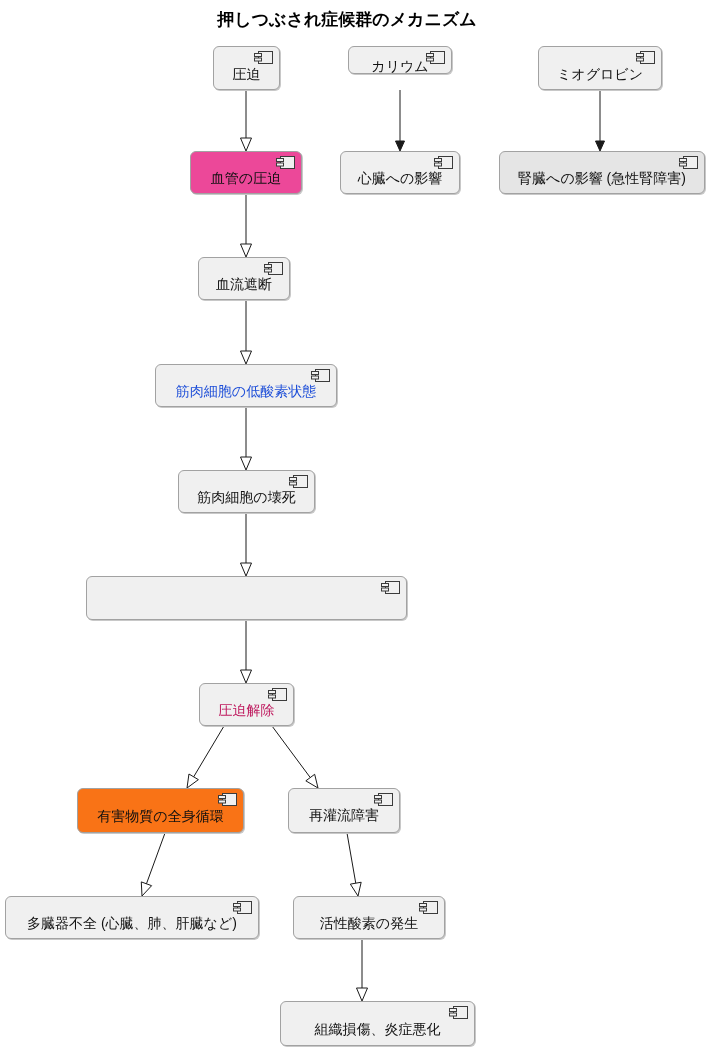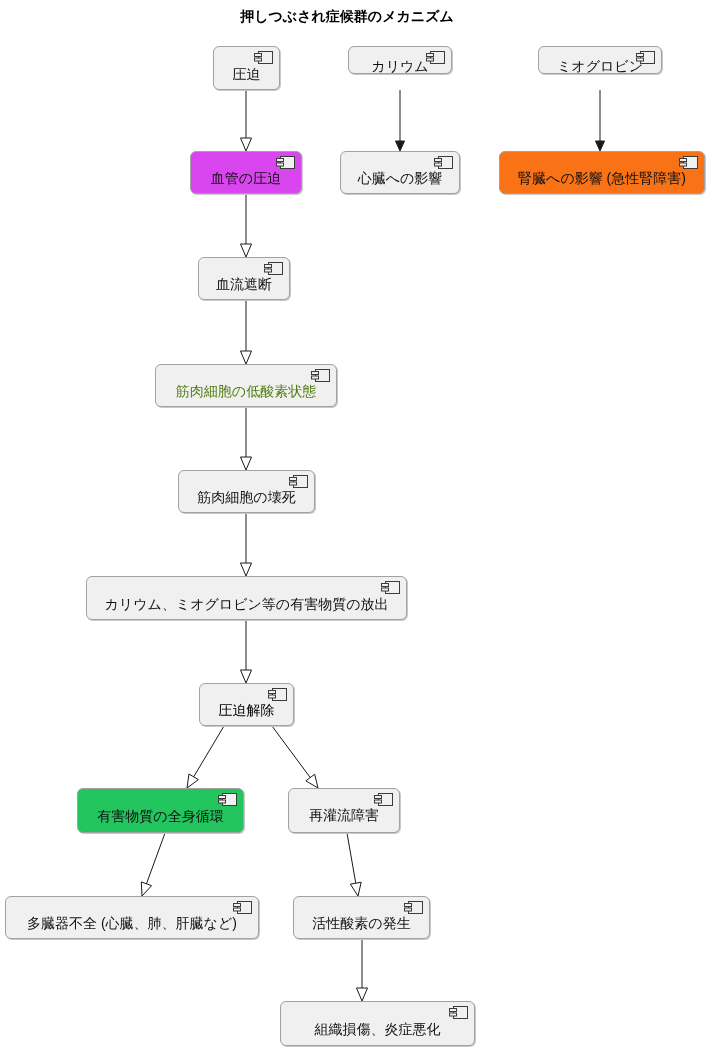--- a/index.html
+++ b/index.html
@@ -14,21 +14,21 @@
     height: 1052px;
     background: #ffffff;
     overflow: hidden;
   }
   #diagram-title {
     position: absolute;
     left: 0;
     top: 8px;
     width: 694px;
     text-align: center;
-    font-size: 14px;
+    font-size: 17px;
     font-weight: bold;
     color: #000000;
   }
   #edges-layer {
     position: absolute;
     left: 0;
     top: 0;
   }
   .node {
     position: absolute;
@@ -97,45 +97,45 @@
         <span class="node-label" style="color: rgb(17, 17, 17);">圧迫</span>
       </div>
       <div class="node" style="left: 348px; top: 46px; width: 104px; height: 28px; background: rgb(240, 240, 240); border-color: rgb(162, 162, 162);">
         <svg class="component-icon" width="19" height="13" viewBox="0 0 19 13">
           <rect x="4.5" y="0.5" width="14" height="12" fill="#f0f0f0" stroke="#3b3b3b" stroke-width="1"></rect>
           <rect x="0.5" y="2.5" width="7" height="3" fill="#f0f0f0" stroke="#3b3b3b" stroke-width="1"></rect>
           <rect x="0.5" y="7.0" width="7" height="3" fill="#f0f0f0" stroke="#3b3b3b" stroke-width="1"></rect>
         </svg>
         <span class="node-label" style="color: rgb(17, 17, 17);">カリウム</span>
       </div>
-      <div class="node" style="left: 538px; top: 46px; width: 124px; height: 28px; background: rgb(240, 240, 240); border-color: rgb(162, 162, 162);">
+      <div class="node" style="left: 538px; top: 46px; width: 124px; height: 44px; background: rgb(240, 240, 240); border-color: rgb(162, 162, 162);">
         <svg class="component-icon" width="19" height="13" viewBox="0 0 19 13">
           <rect x="4.5" y="0.5" width="14" height="12" fill="#f0f0f0" stroke="#3b3b3b" stroke-width="1"></rect>
           <rect x="0.5" y="2.5" width="7" height="3" fill="#f0f0f0" stroke="#3b3b3b" stroke-width="1"></rect>
           <rect x="0.5" y="7.0" width="7" height="3" fill="#f0f0f0" stroke="#3b3b3b" stroke-width="1"></rect>
         </svg>
         <span class="node-label" style="color: rgb(17, 17, 17);">ミオグロビン</span>
       </div>
-      <div class="node" style="left: 190px; top: 151px; width: 112px; height: 43px; background: #d946ef; border-color: rgb(162, 162, 162);">
+      <div class="node" style="left: 190px; top: 151px; width: 112px; height: 43px; background: #ec4899; border-color: rgb(162, 162, 162);">
         <svg class="component-icon" width="19" height="13" viewBox="0 0 19 13">
           <rect x="4.5" y="0.5" width="14" height="12" fill="#f0f0f0" stroke="#3b3b3b" stroke-width="1"></rect>
           <rect x="0.5" y="2.5" width="7" height="3" fill="#f0f0f0" stroke="#3b3b3b" stroke-width="1"></rect>
           <rect x="0.5" y="7.0" width="7" height="3" fill="#f0f0f0" stroke="#3b3b3b" stroke-width="1"></rect>
         </svg>
         <span class="node-label" style="color: rgb(17, 17, 17);">血管の圧迫</span>
       </div>
       <div class="node" style="left: 340px; top: 151px; width: 120px; height: 43px; background: rgb(240, 240, 240); border-color: rgb(162, 162, 162);">
         <svg class="component-icon" width="19" height="13" viewBox="0 0 19 13">
           <rect x="4.5" y="0.5" width="14" height="12" fill="#f0f0f0" stroke="#3b3b3b" stroke-width="1"></rect>
           <rect x="0.5" y="2.5" width="7" height="3" fill="#f0f0f0" stroke="#3b3b3b" stroke-width="1"></rect>
           <rect x="0.5" y="7.0" width="7" height="3" fill="#f0f0f0" stroke="#3b3b3b" stroke-width="1"></rect>
         </svg>
         <span class="node-label" style="color: rgb(17, 17, 17);">心臓への影響</span>
       </div>
-      <div class="node" style="left: 499px; top: 151px; width: 206px; height: 43px; background: #f97316; border-color: rgb(162, 162, 162);">
+      <div class="node" style="left: 499px; top: 151px; width: 206px; height: 43px; background: #e5e5e5; border-color: rgb(162, 162, 162);">
         <svg class="component-icon" width="19" height="13" viewBox="0 0 19 13">
           <rect x="4.5" y="0.5" width="14" height="12" fill="#f0f0f0" stroke="#3b3b3b" stroke-width="1"></rect>
           <rect x="0.5" y="2.5" width="7" height="3" fill="#f0f0f0" stroke="#3b3b3b" stroke-width="1"></rect>
           <rect x="0.5" y="7.0" width="7" height="3" fill="#f0f0f0" stroke="#3b3b3b" stroke-width="1"></rect>
         </svg>
         <span class="node-label" style="color: rgb(17, 17, 17);">腎臓への影響 (急性腎障害)</span>
       </div>
       <div class="node" style="left: 198px; top: 257px; width: 92px; height: 43px; background: rgb(240, 240, 240); border-color: rgb(162, 162, 162);">
         <svg class="component-icon" width="19" height="13" viewBox="0 0 19 13">
           <rect x="4.5" y="0.5" width="14" height="12" fill="#f0f0f0" stroke="#3b3b3b" stroke-width="1"></rect>
@@ -143,47 +143,46 @@
           <rect x="0.5" y="7.0" width="7" height="3" fill="#f0f0f0" stroke="#3b3b3b" stroke-width="1"></rect>
         </svg>
         <span class="node-label" style="color: rgb(17, 17, 17);">血流遮断</span>
       </div>
       <div class="node" style="left: 155px; top: 364px; width: 182px; height: 43px; background: rgb(240, 240, 240); border-color: rgb(162, 162, 162);">
         <svg class="component-icon" width="19" height="13" viewBox="0 0 19 13">
           <rect x="4.5" y="0.5" width="14" height="12" fill="#f0f0f0" stroke="#3b3b3b" stroke-width="1"></rect>
           <rect x="0.5" y="2.5" width="7" height="3" fill="#f0f0f0" stroke="#3b3b3b" stroke-width="1"></rect>
           <rect x="0.5" y="7.0" width="7" height="3" fill="#f0f0f0" stroke="#3b3b3b" stroke-width="1"></rect>
         </svg>
-        <span class="node-label" style="color: #4d7c0f;">筋肉細胞の低酸素状態</span>
+        <span class="node-label" style="color: #1d4ed8;">筋肉細胞の低酸素状態</span>
       </div>
       <div class="node" style="left: 178px; top: 470px; width: 137px; height: 43px; background: rgb(240, 240, 240); border-color: rgb(162, 162, 162);">
         <svg class="component-icon" width="19" height="13" viewBox="0 0 19 13">
           <rect x="4.5" y="0.5" width="14" height="12" fill="#f0f0f0" stroke="#3b3b3b" stroke-width="1"></rect>
           <rect x="0.5" y="2.5" width="7" height="3" fill="#f0f0f0" stroke="#3b3b3b" stroke-width="1"></rect>
           <rect x="0.5" y="7.0" width="7" height="3" fill="#f0f0f0" stroke="#3b3b3b" stroke-width="1"></rect>
         </svg>
         <span class="node-label" style="color: rgb(17, 17, 17);">筋肉細胞の壊死</span>
       </div>
       <div class="node" style="left: 86px; top: 576px; width: 321px; height: 44px; background: rgb(240, 240, 240); border-color: rgb(162, 162, 162);">
         <svg class="component-icon" width="19" height="13" viewBox="0 0 19 13">
           <rect x="4.5" y="0.5" width="14" height="12" fill="#f0f0f0" stroke="#3b3b3b" stroke-width="1"></rect>
           <rect x="0.5" y="2.5" width="7" height="3" fill="#f0f0f0" stroke="#3b3b3b" stroke-width="1"></rect>
           <rect x="0.5" y="7.0" width="7" height="3" fill="#f0f0f0" stroke="#3b3b3b" stroke-width="1"></rect>
         </svg>
-        <span class="node-label" style="color: rgb(17, 17, 17);">カリウム、ミオグロビン等の有害物質の放出</span>
       </div>
       <div class="node" style="left: 199px; top: 683px; width: 95px; height: 43px; background: rgb(240, 240, 240); border-color: rgb(162, 162, 162);">
         <svg class="component-icon" width="19" height="13" viewBox="0 0 19 13">
           <rect x="4.5" y="0.5" width="14" height="12" fill="#f0f0f0" stroke="#3b3b3b" stroke-width="1"></rect>
           <rect x="0.5" y="2.5" width="7" height="3" fill="#f0f0f0" stroke="#3b3b3b" stroke-width="1"></rect>
           <rect x="0.5" y="7.0" width="7" height="3" fill="#f0f0f0" stroke="#3b3b3b" stroke-width="1"></rect>
         </svg>
-        <span class="node-label" style="color: #000000;">圧迫解除</span>
-      </div>
-      <div class="node" style="left: 77px; top: 788px; width: 167px; height: 45px; background: #22c55e; border-color: rgb(162, 162, 162);">
+        <span class="node-label" style="color: #be185d;">圧迫解除</span>
+      </div>
+      <div class="node" style="left: 77px; top: 788px; width: 167px; height: 45px; background: #f97316; border-color: rgb(162, 162, 162);">
         <svg class="component-icon" width="19" height="13" viewBox="0 0 19 13">
           <rect x="4.5" y="0.5" width="14" height="12" fill="#f0f0f0" stroke="#3b3b3b" stroke-width="1"></rect>
           <rect x="0.5" y="2.5" width="7" height="3" fill="#f0f0f0" stroke="#3b3b3b" stroke-width="1"></rect>
           <rect x="0.5" y="7.0" width="7" height="3" fill="#f0f0f0" stroke="#3b3b3b" stroke-width="1"></rect>
         </svg>
         <span class="node-label" style="color: rgb(17, 17, 17);">有害物質の全身循環</span>
       </div>
       <div class="node" style="left: 288px; top: 788px; width: 112px; height: 45px; background: rgb(240, 240, 240); border-color: rgb(162, 162, 162); font-family: Liberation Serif, serif;">
         <svg class="component-icon" width="19" height="13" viewBox="0 0 19 13">
           <rect x="4.5" y="0.5" width="14" height="12" fill="#f0f0f0" stroke="#3b3b3b" stroke-width="1"></rect>
@@ -193,21 +192,21 @@
         <span class="node-label" style="color: rgb(17, 17, 17);">再灌流障害</span>
       </div>
       <div class="node" style="left: 5px; top: 896px; width: 254px; height: 43px; background: rgb(240, 240, 240); border-color: rgb(162, 162, 162);">
         <svg class="component-icon" width="19" height="13" viewBox="0 0 19 13">
           <rect x="4.5" y="0.5" width="14" height="12" fill="#f0f0f0" stroke="#3b3b3b" stroke-width="1"></rect>
           <rect x="0.5" y="2.5" width="7" height="3" fill="#f0f0f0" stroke="#3b3b3b" stroke-width="1"></rect>
           <rect x="0.5" y="7.0" width="7" height="3" fill="#f0f0f0" stroke="#3b3b3b" stroke-width="1"></rect>
         </svg>
         <span class="node-label" style="color: rgb(17, 17, 17);">多臓器不全 (心臓、肺、肝臓など)</span>
       </div>
-      <div class="node" style="left: 293px; top: 896px; width: 137px; height: 43px; background: rgb(240, 240, 240); border-color: rgb(162, 162, 162);">
+      <div class="node" style="left: 293px; top: 896px; width: 152px; height: 43px; background: rgb(240, 240, 240); border-color: rgb(162, 162, 162);">
         <svg class="component-icon" width="19" height="13" viewBox="0 0 19 13">
           <rect x="4.5" y="0.5" width="14" height="12" fill="#f0f0f0" stroke="#3b3b3b" stroke-width="1"></rect>
           <rect x="0.5" y="2.5" width="7" height="3" fill="#f0f0f0" stroke="#3b3b3b" stroke-width="1"></rect>
           <rect x="0.5" y="7.0" width="7" height="3" fill="#f0f0f0" stroke="#3b3b3b" stroke-width="1"></rect>
         </svg>
         <span class="node-label" style="color: rgb(17, 17, 17);">活性酸素の発生</span>
       </div>
       <div class="node" style="left: 280px; top: 1001px; width: 195px; height: 45px; background: rgb(240, 240, 240); border-color: rgb(162, 162, 162);">
         <svg class="component-icon" width="19" height="13" viewBox="0 0 19 13">
           <rect x="4.5" y="0.5" width="14" height="12" fill="#f0f0f0" stroke="#3b3b3b" stroke-width="1"></rect>

